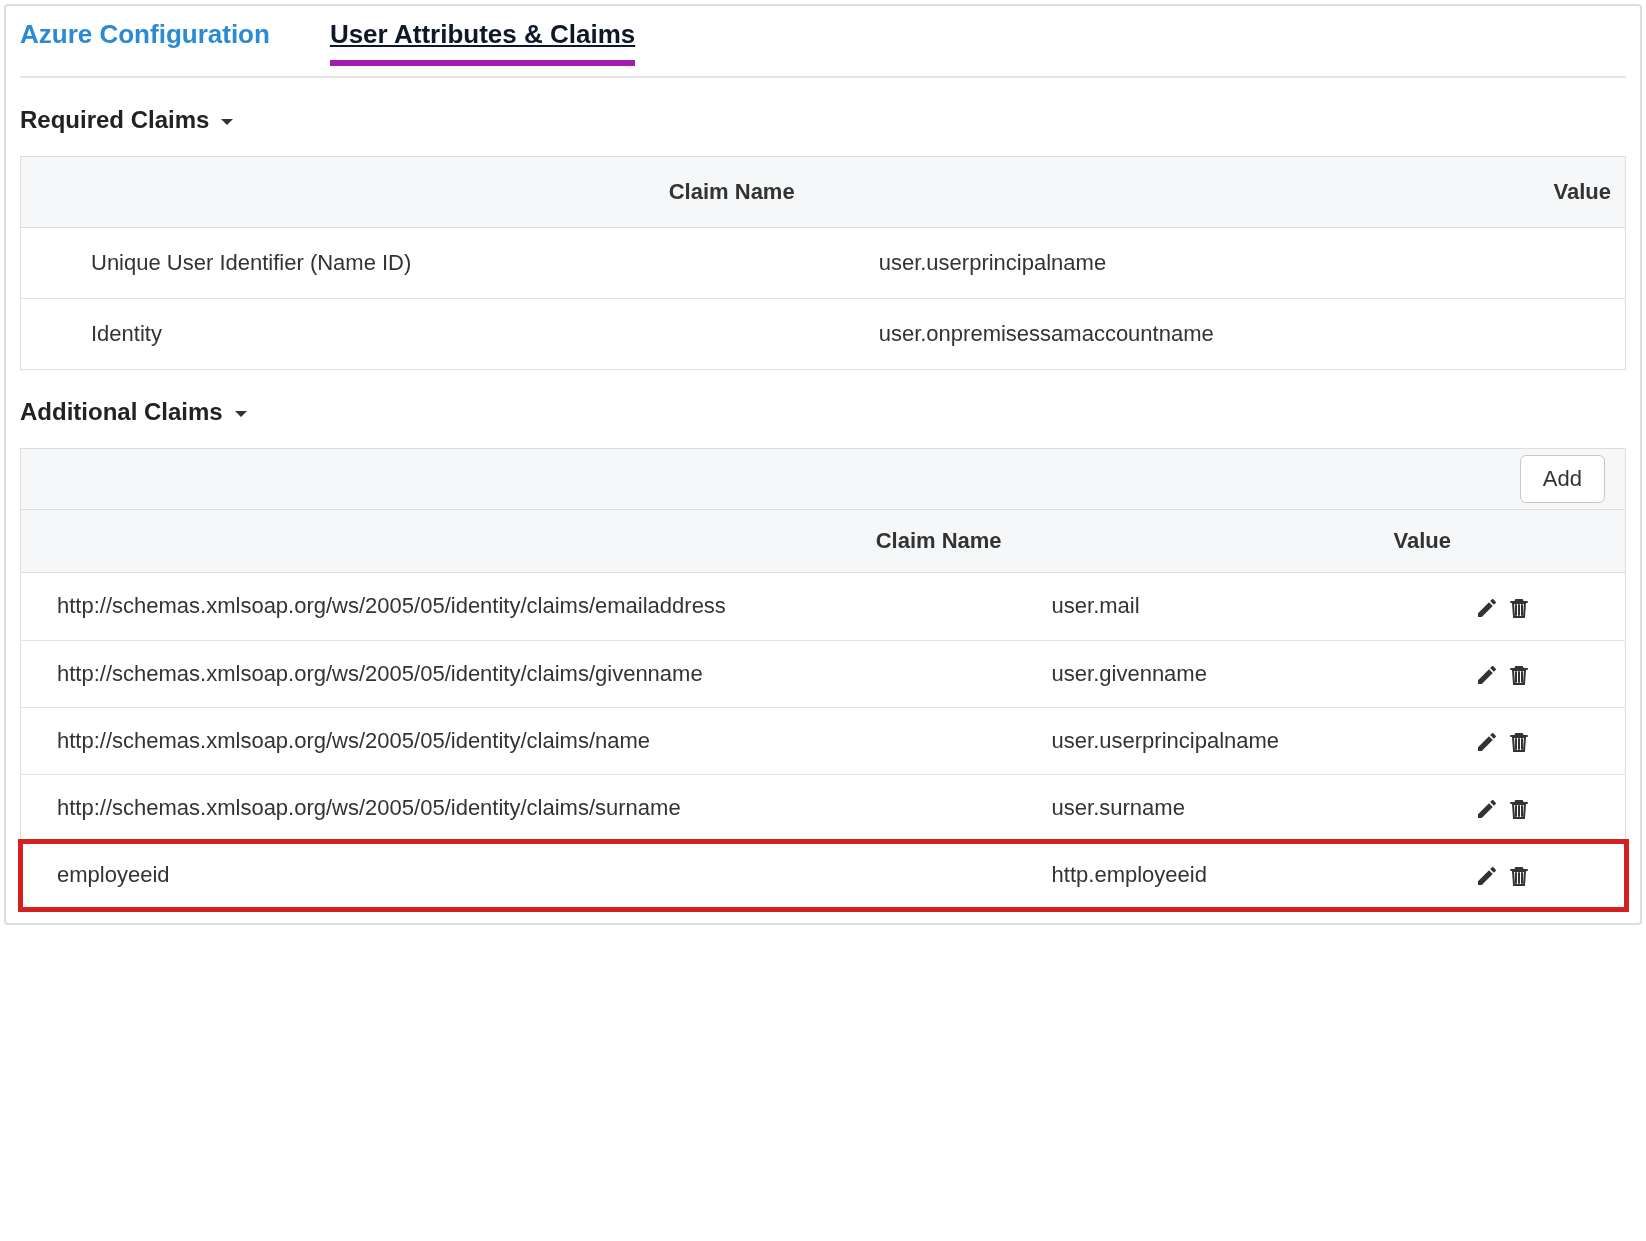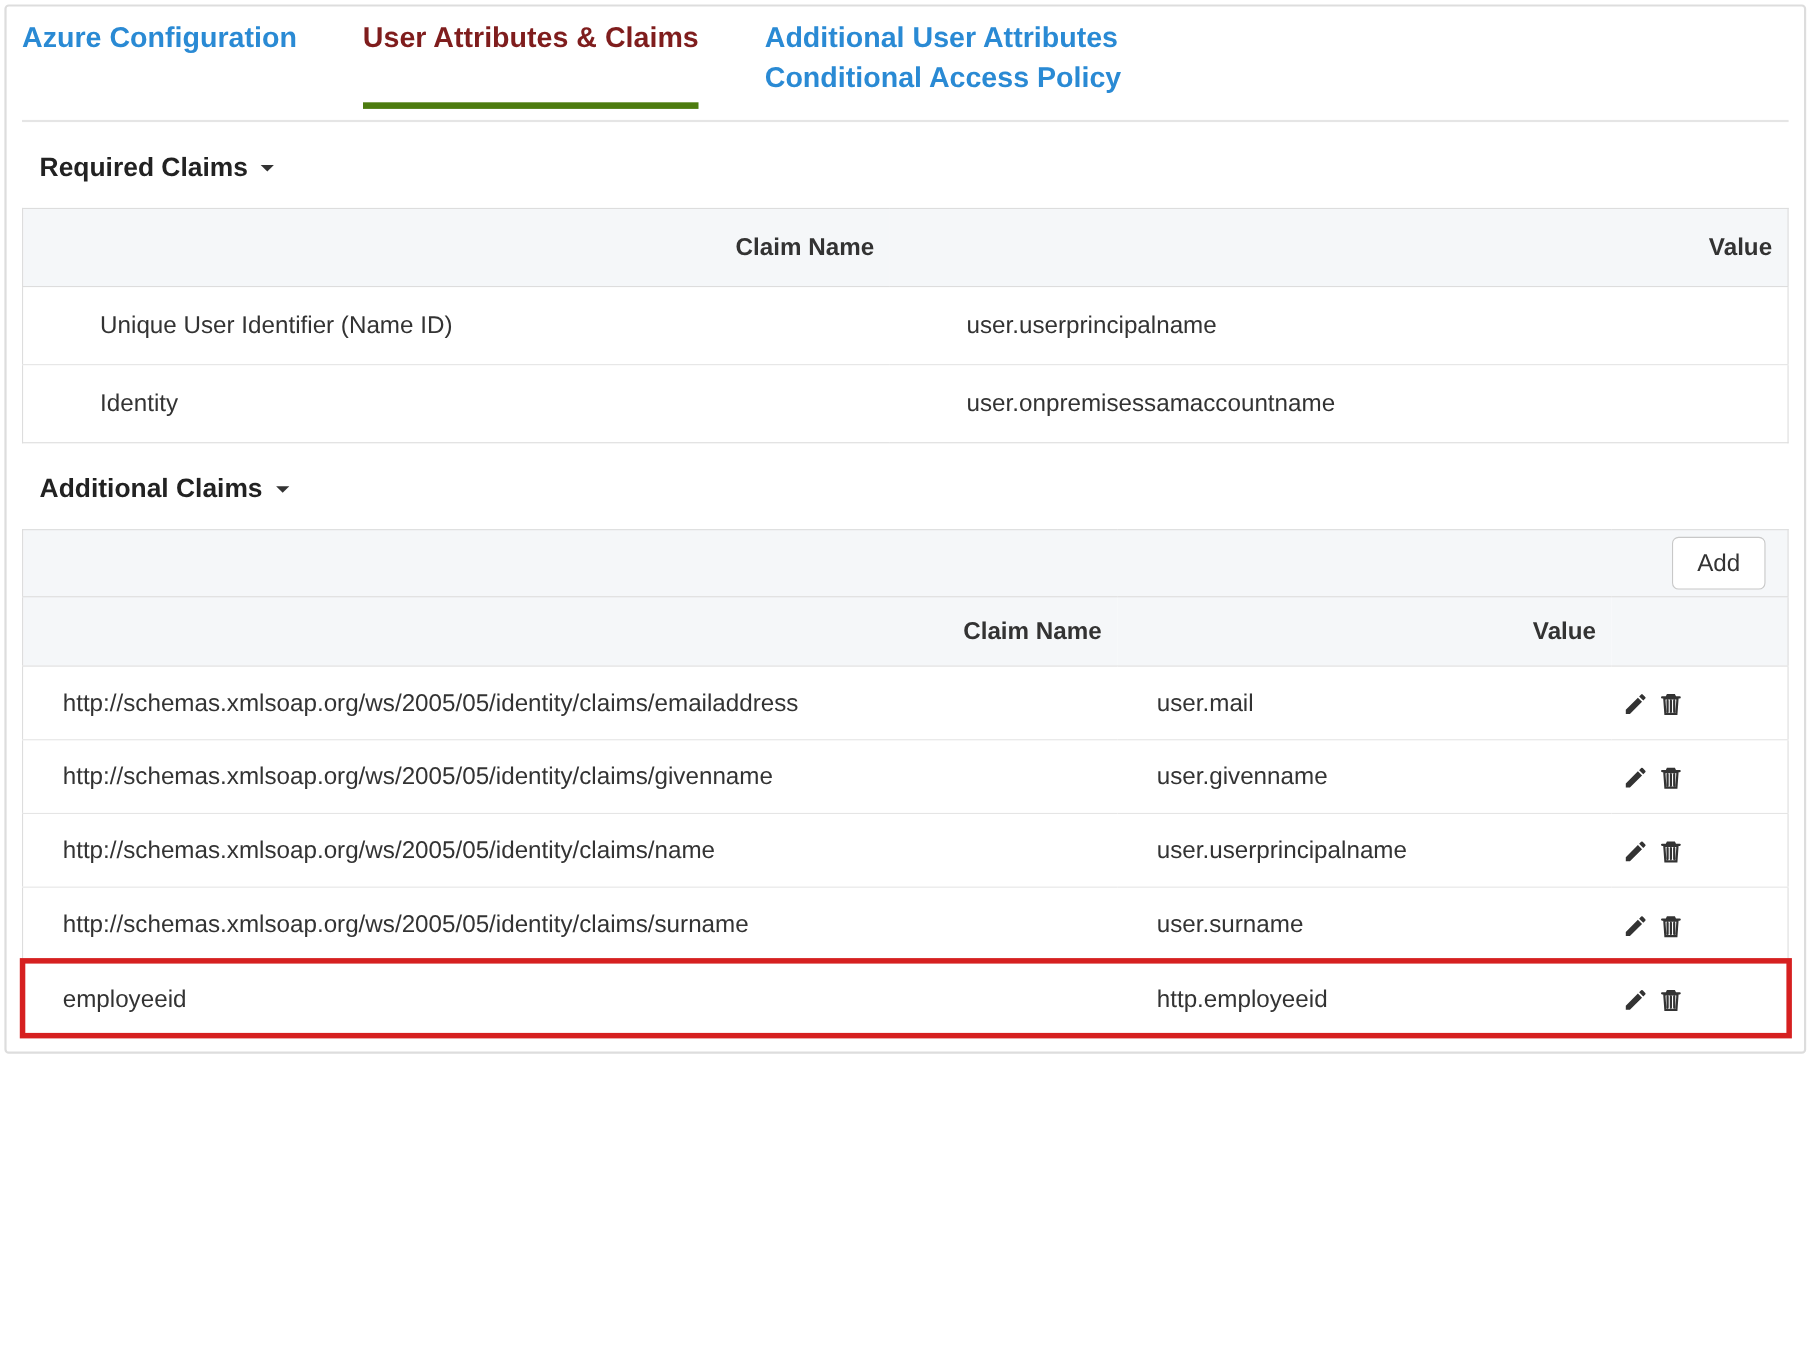--- a/index.html
+++ b/index.html
@@ -1,21 +1,21 @@
 <!DOCTYPE html>
 <html><head>
 <meta charset="utf-8">
 <style>
 *{box-sizing:border-box;margin:0;padding:0;}
 body{font-family:-apple-system,BlinkMacSystemFont,"Segoe UI",Arial,sans-serif;font-size:22px;color:#333;background:#fff;padding:4px;}
 .outer{border:2px solid #ddd;border-radius:4px;padding:0 14px 14px 14px;}
 .tabs{display:flex;gap:60px;padding:10px 0 12px 0;border-bottom:2px solid #e5e5e5;flex-wrap:wrap;}
 .tab{font-weight:700;font-size:26px;color:#2a8ad4;cursor:pointer;padding-bottom:8px;line-height:1.4;}
-.tab.active{color:#7f1d1d;border-bottom:6px solid #4d7c0f;margin-bottom:-2px;}
-.section-header{display:flex;align-items:center;gap:10px;font-weight:700;font-size:24px;color:#222;margin:28px 0 22px 16px;cursor:pointer;}
+.tab.active{color:#0f172a;border-bottom:6px solid #a21caf;margin-bottom:-2px;text-decoration:underline;}
+.section-header{display:flex;align-items:center;gap:10px;font-weight:700;font-size:24px;color:#222;margin:28px 0 22px 0;cursor:pointer;}
 .caret{display:inline-block;}
 .caret svg{width:16px;height:16px;vertical-align:middle;}
 table{width:100%;border-collapse:collapse;border:1px solid #ddd;}
 thead th{background:#f5f7f9;text-align:right;font-weight:700;font-size:22px;color:#333;padding:22px 14px 22px 70px;border-bottom:1px solid #ddd;}
 tbody td{padding:22px 14px 22px 70px;border-top:1px solid #e5e5e5;font-size:22px;color:#333;}
 .add-table thead .add-row th{background:#f5f7f9;padding:6px 20px;text-align:right;border-bottom:1px solid #ddd;}
 .add-table thead th{padding:18px 14px 18px 36px;}
 .add-table tbody td{padding:20px 14px 20px 36px;}
 .btn-add{display:inline-block;background:#fff;border:1px solid #c8c8c8;border-radius:6px;padding:10px 22px;font-size:22px;color:#333;cursor:pointer;}
 .actions{white-space:nowrap;text-align:left;padding-right:20px!important;padding-left:10px!important;}
@@ -27,24 +27,20 @@
 .col-act{width:10%;}
 </style>
 </head>
 <body>
 
 <div class="outer">
 
   <div class="tabs">
     <div class="tab">Azure Configuration</div>
     <div class="tab active">User Attributes &amp; Claims</div>
-    <div>
-      <div class="tab" style="padding-bottom:0">Additional User Attributes</div>
-      <div class="tab">Conditional Access Policy</div>
-    </div>
   </div>
 
   <div class="section-header">
     <span>Required Claims</span>
     <span class="caret">
       <svg viewBox="0 0 16 16">
           <path d="M2 5 L8 11 L14 5 Z" fill="#333"></path>
         </svg>
     </span>
   </div>

